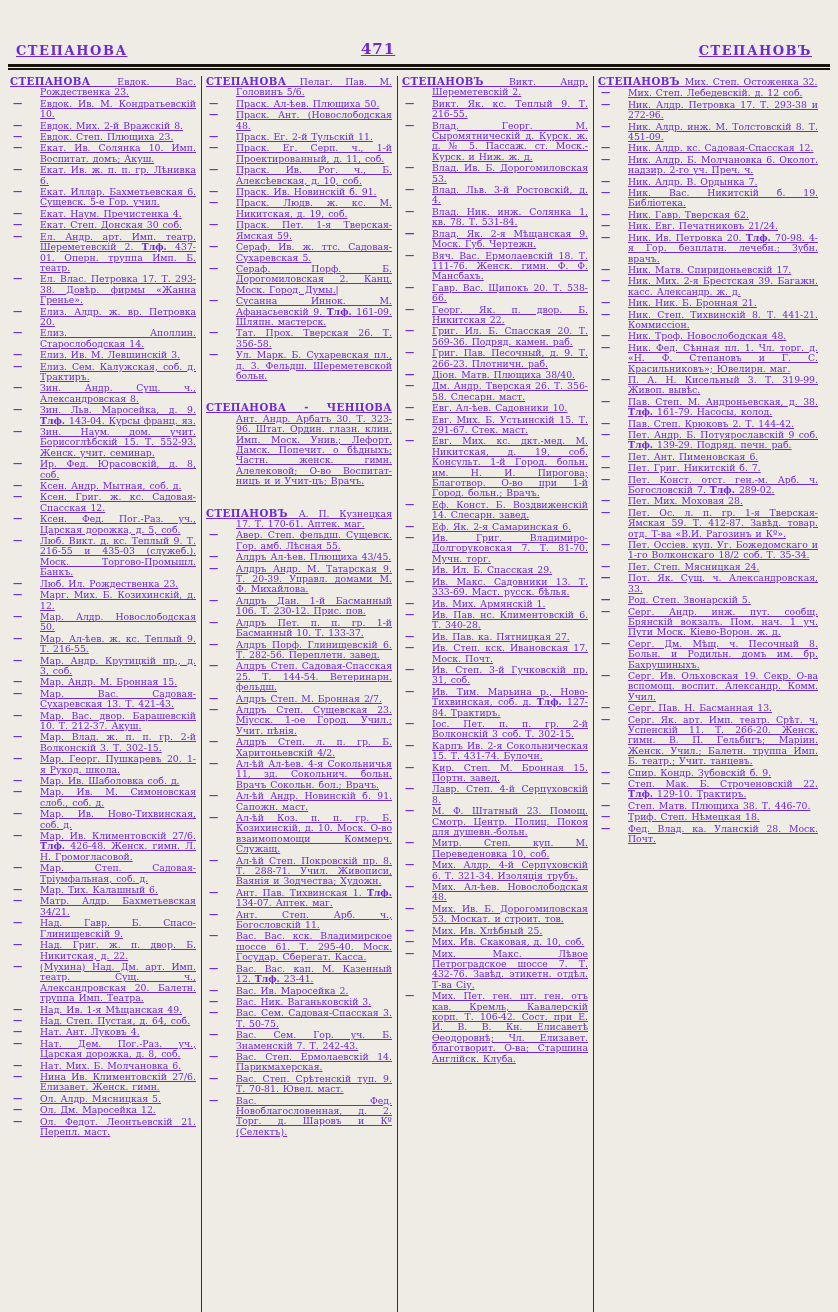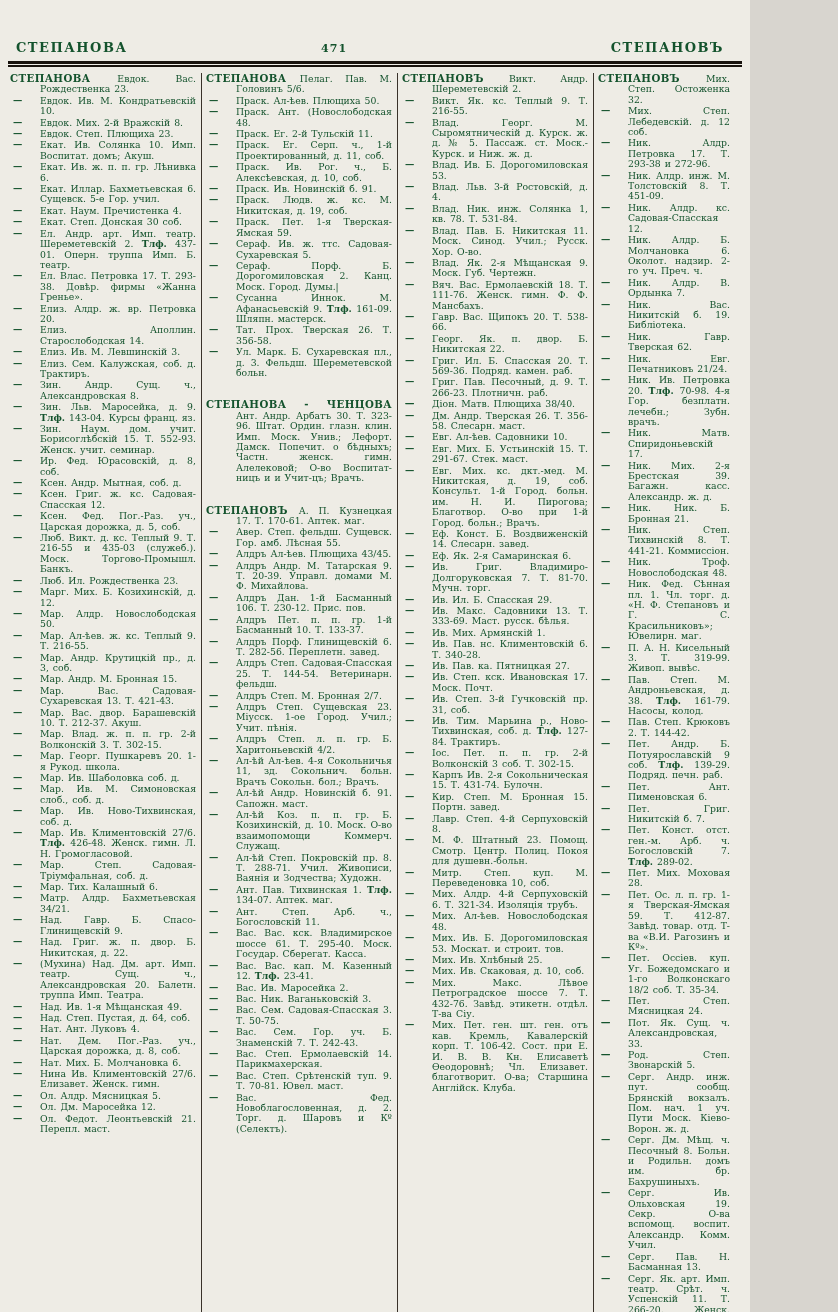--- a/index.html
+++ b/index.html
@@ -1,32 +1,33 @@
 <!DOCTYPE html>
 <html><head>
 <meta charset="utf-8">
 <style>
   html,body { margin:0; padding:0; background:#d8d5cf; }
   .page {
     position:relative;
-    width:750px; height:1312px;
+    width:838px; height:1312px;
     background:#eeece5;
     font-family:"DejaVu Serif", serif;
-    color:#14532d;
+    color:#6d28d9;
     box-sizing:border-box;
     overflow:hidden;
+    text-decoration:underline;
   }
   .header-row {
     display:flex; justify-content:space-between; align-items:flex-end;
     padding:40px 26px 4px 16px;
   }
   .running-head {
     font-size:13px; font-weight:bold; letter-spacing:1.5px;
   }
-  .page-num { font-size:11px; font-weight:bold; letter-spacing:1px; margin-right:70px; }
+  .page-num { font-size:15px; font-weight:bold; letter-spacing:1px; margin-right:70px; }
   .head-rule {
     height:3px; background:#18130d; margin:2px 8px 0 8px;
     border-bottom:1px solid #eeece5; box-shadow:0 2px 0 #18130d;
   }
   .columns {
     display:grid;
     grid-template-columns:196px 196px 196px 1fr;
     padding:8px 6px 0 6px;
     height:1240px;
     overflow:hidden;
@@ -165,21 +166,21 @@
         <p class="entry"><span class="dash">—</span><span>Вас. Степ. Срѣтенскій туп. 9. Т. 70-81. Ювел. маст.</span></p>
         <p class="entry"><span class="dash">—</span><span>Вас. Фед. Новоблагословенная, д. 2. Торг. д. Шаровъ и Кº (Селектъ).</span></p>
       </div>
       <div class="col">
         <p class="entry lead"><span class="surname">СТЕПАНОВЪ </span><span>Викт. Андр. Шереметевскій 2.</span></p>
         <p class="entry"><span class="dash">—</span><span>Викт. Як. кс. Теплый 9. Т. 216-55.</span></p>
         <p class="entry"><span class="dash">—</span><span>Влад. Георг. М. Сыромятническій д. Курск. ж. д. № 5. Пассаж. ст. Моск.-Курск. и Ниж. ж. д.</span></p>
         <p class="entry"><span class="dash">—</span><span>Влад. Ив. Б. Дорогомиловская 53.</span></p>
         <p class="entry"><span class="dash">—</span><span>Влад. Льв. 3-й Ростовскій, д. 4.</span></p>
         <p class="entry"><span class="dash">—</span><span>Влад. Ник. инж. Солянка 1, кв. 78. Т. 531-84.</span></p>
-        <p class="entry"><span class="dash">—</span><span>Влад. Пав. Б. Никитская 11. Моск. Синод. Учил.; Русск. Хор. О-во.</span></p>
+        <p class="entry"><span class="dash">—</span></p>
         <p class="entry"><span class="dash">—</span><span>Влад. Як. 2-я Мѣщанская 9. Моск. Губ. Чертежн.</span></p>
         <p class="entry"><span class="dash">—</span><span>Вяч. Вас. Ермолаевскій 18. Т. 111-76. Женск. гимн. Ф. Ф. Мансбахъ.</span></p>
         <p class="entry"><span class="dash">—</span><span>Гавр. Вас. Щипокъ 20. Т. 538-66.</span></p>
         <p class="entry"><span class="dash">—</span><span>Георг. Як. п. двор. Б. Никитская 22.</span></p>
         <p class="entry"><span class="dash">—</span><span>Григ. Ил. Б. Спасская 20. Т. 569-36. Подряд. камен. раб.</span></p>
         <p class="entry"><span class="dash">—</span><span>Григ. Пав. Песочный, д. 9. Т. 266-23. Плотничн. раб.</span></p>
         <p class="entry"><span class="dash">—</span></p>
         <p class="entry"><span class="dash">—</span><span>Діон. Матв. Плющиха 38/40.</span></p>
         <p class="entry"><span class="dash">—</span><span>Дм. Андр. Тверская 26. Т. 356-58. Слесарн. маст.</span></p>
         <p class="entry"><span class="dash">—</span><span>Евг. Ал-ѣев. Садовники 10.</span></p>

